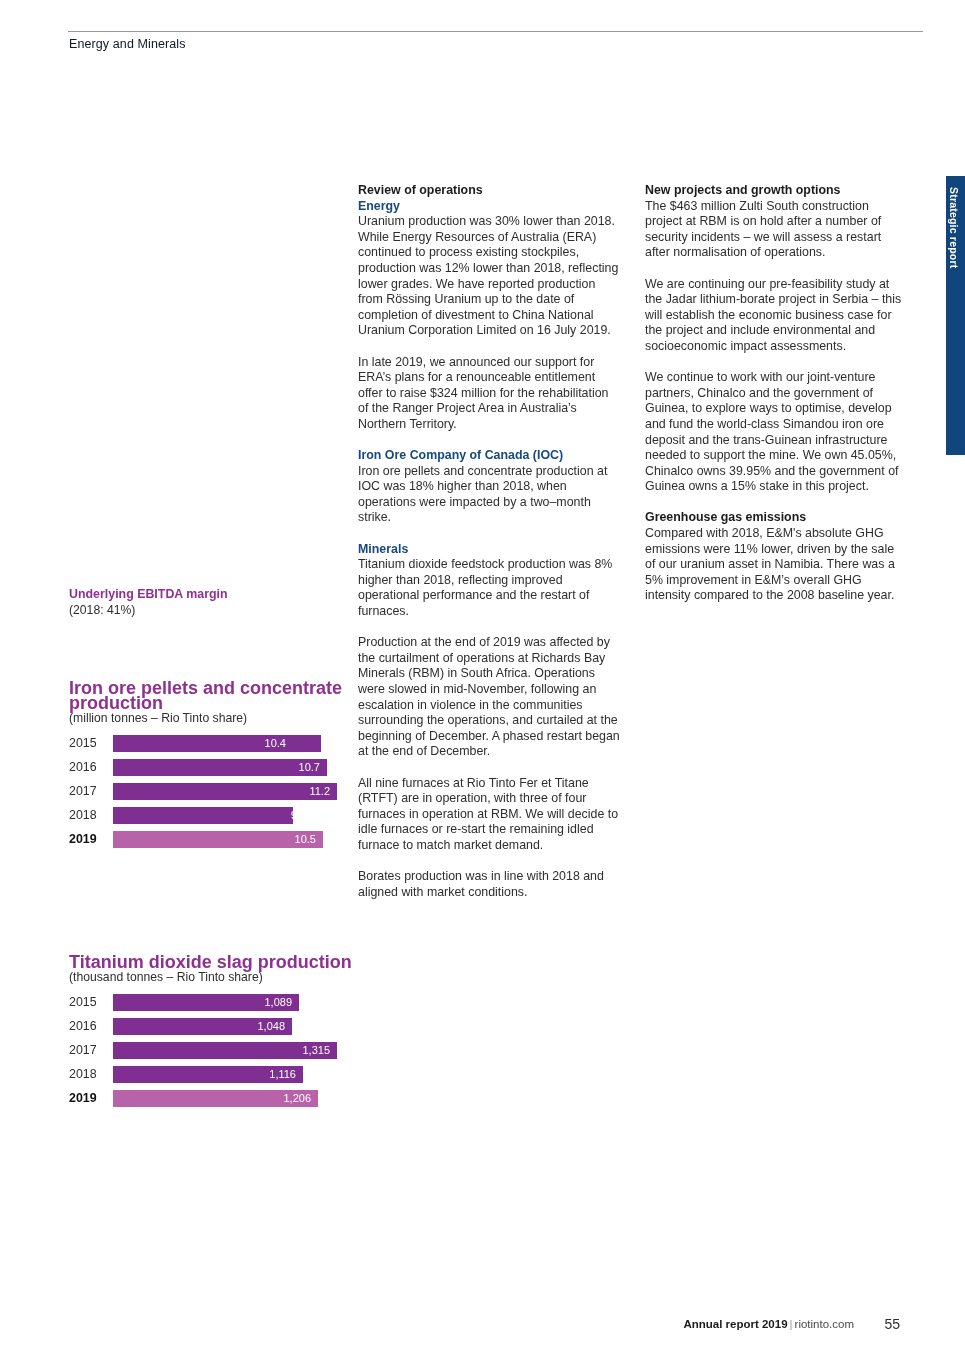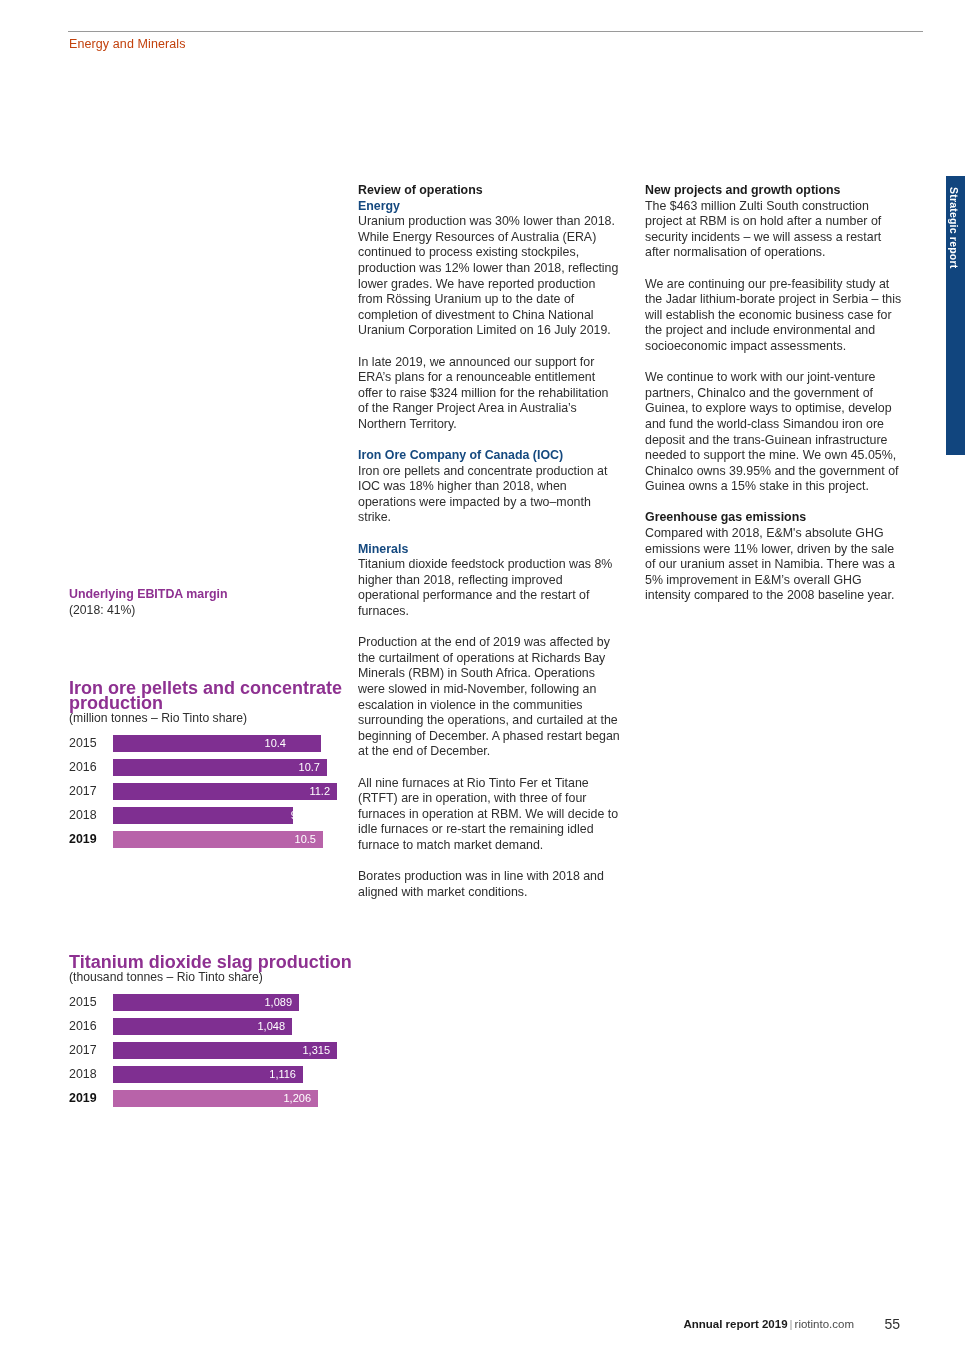--- a/index.html
+++ b/index.html
@@ -30,21 +30,21 @@
     height: 1px;
     background: #9a9a9a;
   }
 
   .header-title {
     position: absolute;
     left: 69px;
     top: 37px;
     font-size: 12.5px;
     letter-spacing: 0.1px;
-    color: #c2410c;
+    color: #0f172a;
   }
 
   
   .side-tab {
     position: absolute;
     right: 0;
     top: 176px;
     width: 19px;
     height: 279px;
     background: #11457e;

